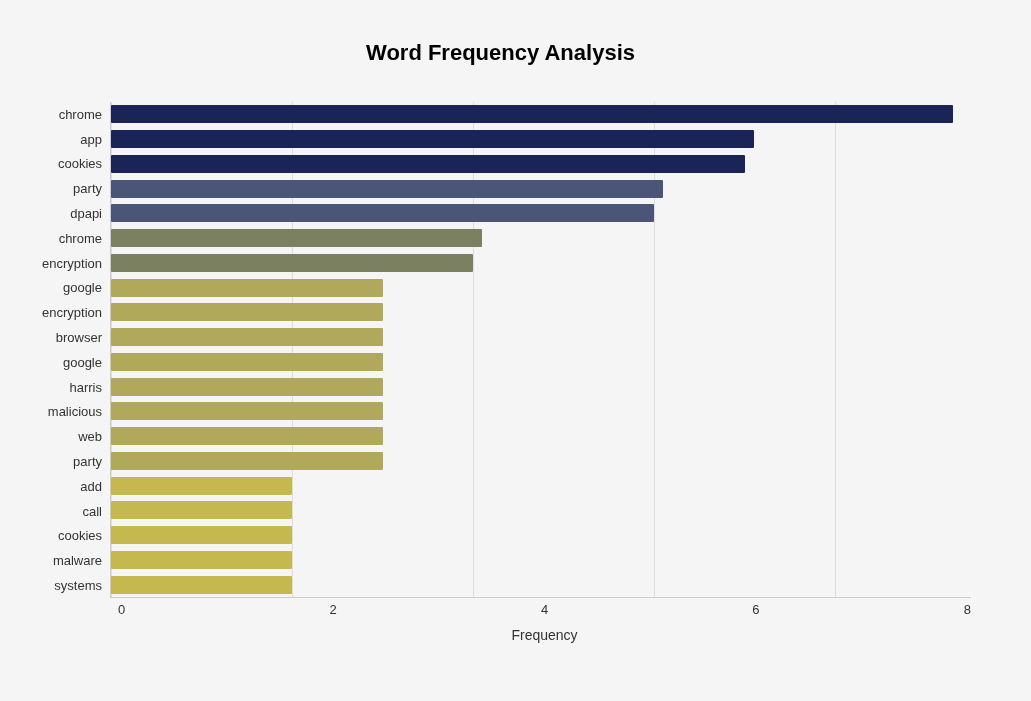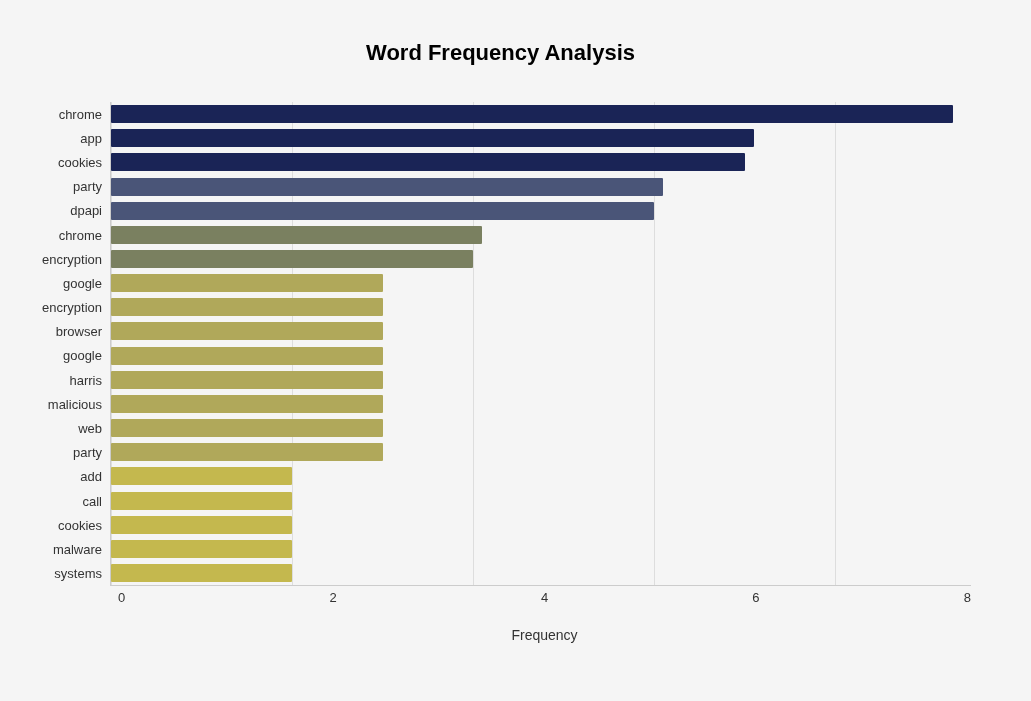--- a/index.html
+++ b/index.html
@@ -98,21 +98,21 @@
       justify-content: space-between;
       padding: 4px 0 2px 0;
     }
     .x-tick {
       font-size: 13px;
       color: #333;
     }
     .x-label {
       font-size: 14px;
       color: #333;
-      margin-top: 20px;
+      margin-top: 8px;
     }
   </style>
 </head>
 <body>
 
 <div class="chart-container">
   <div class="chart-title">Word Frequency Analysis</div>
   <div class="chart-area">
     <div class="bars-section">
       <div class="y-labels" id="y-labels">

